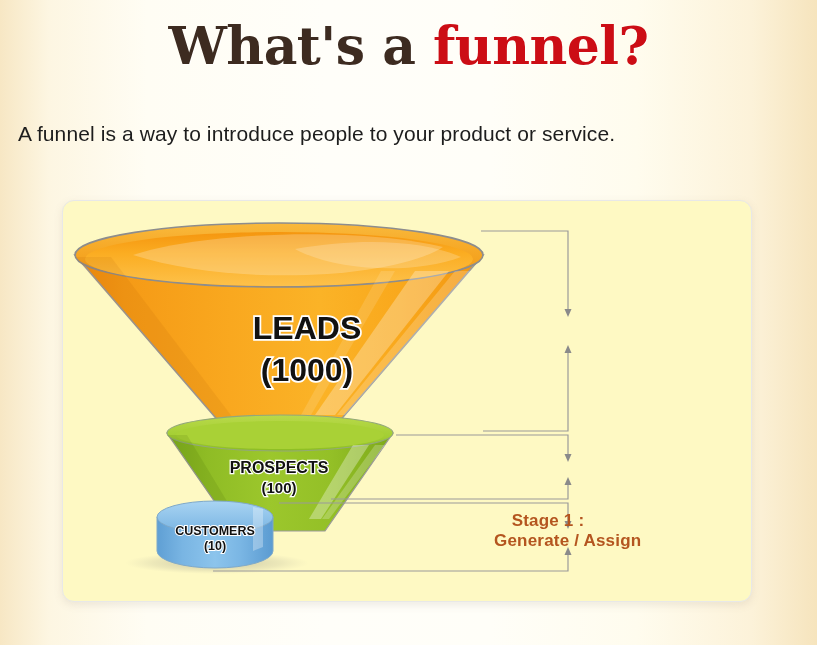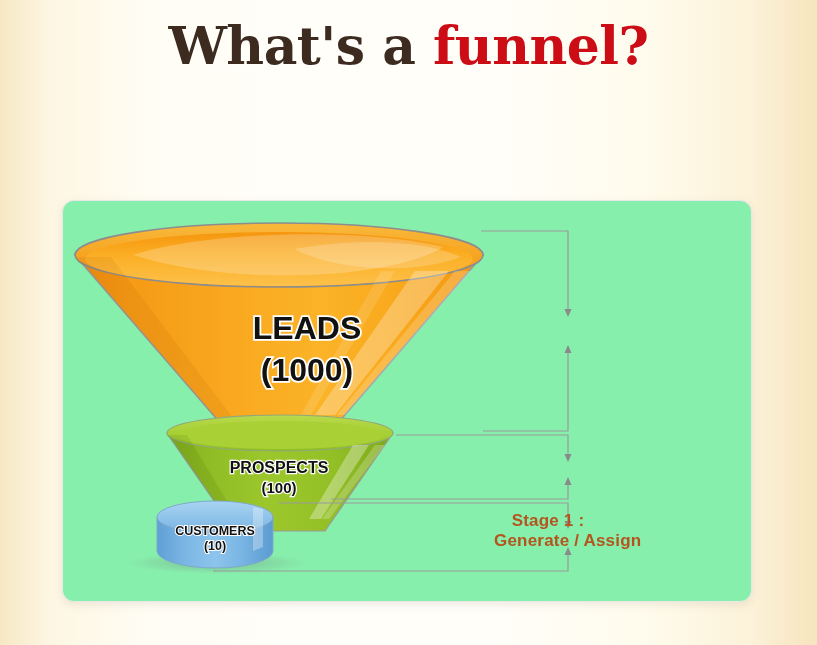--- a/index.html
+++ b/index.html
@@ -59,21 +59,21 @@
     white-space: nowrap;
   }
 
   
   .card {
     position: absolute;
     left: 62px;
     top: 200px;
     width: 688px;
     height: 400px;
-    background: #86efac;
+    background: #fef9c3;
     border: 1px solid #e8e8e8;
     border-radius: 12px;
     box-shadow: 0 3px 9px rgba(120,110,90,0.13);
     overflow: hidden;
   }
 
   .diagram {
     position: absolute;
     inset: 0;
   }
@@ -109,20 +109,21 @@
 
   
 </style>
 </head>
 <body>
 
 <div class="page">
 
   <div class="title"><span class="t-dark">What's a </span><span class="t-red">funnel?</span></div>
 
+  <div class="subtitle">A funnel is a way to introduce people to your product or service.</div>
 
   <div class="card">
     <div class="diagram">
 
       <div class="funnel-wrap">
         <svg width="430" height="400" viewBox="0 0 430 400" xmlns="http://www.w3.org/2000/svg">
           <defs>
 
             <linearGradient id="gOrangeRim" x1="0" y1="0" x2="0" y2="1">
               <stop offset="0%" stop-color="#f9b93c"></stop>

